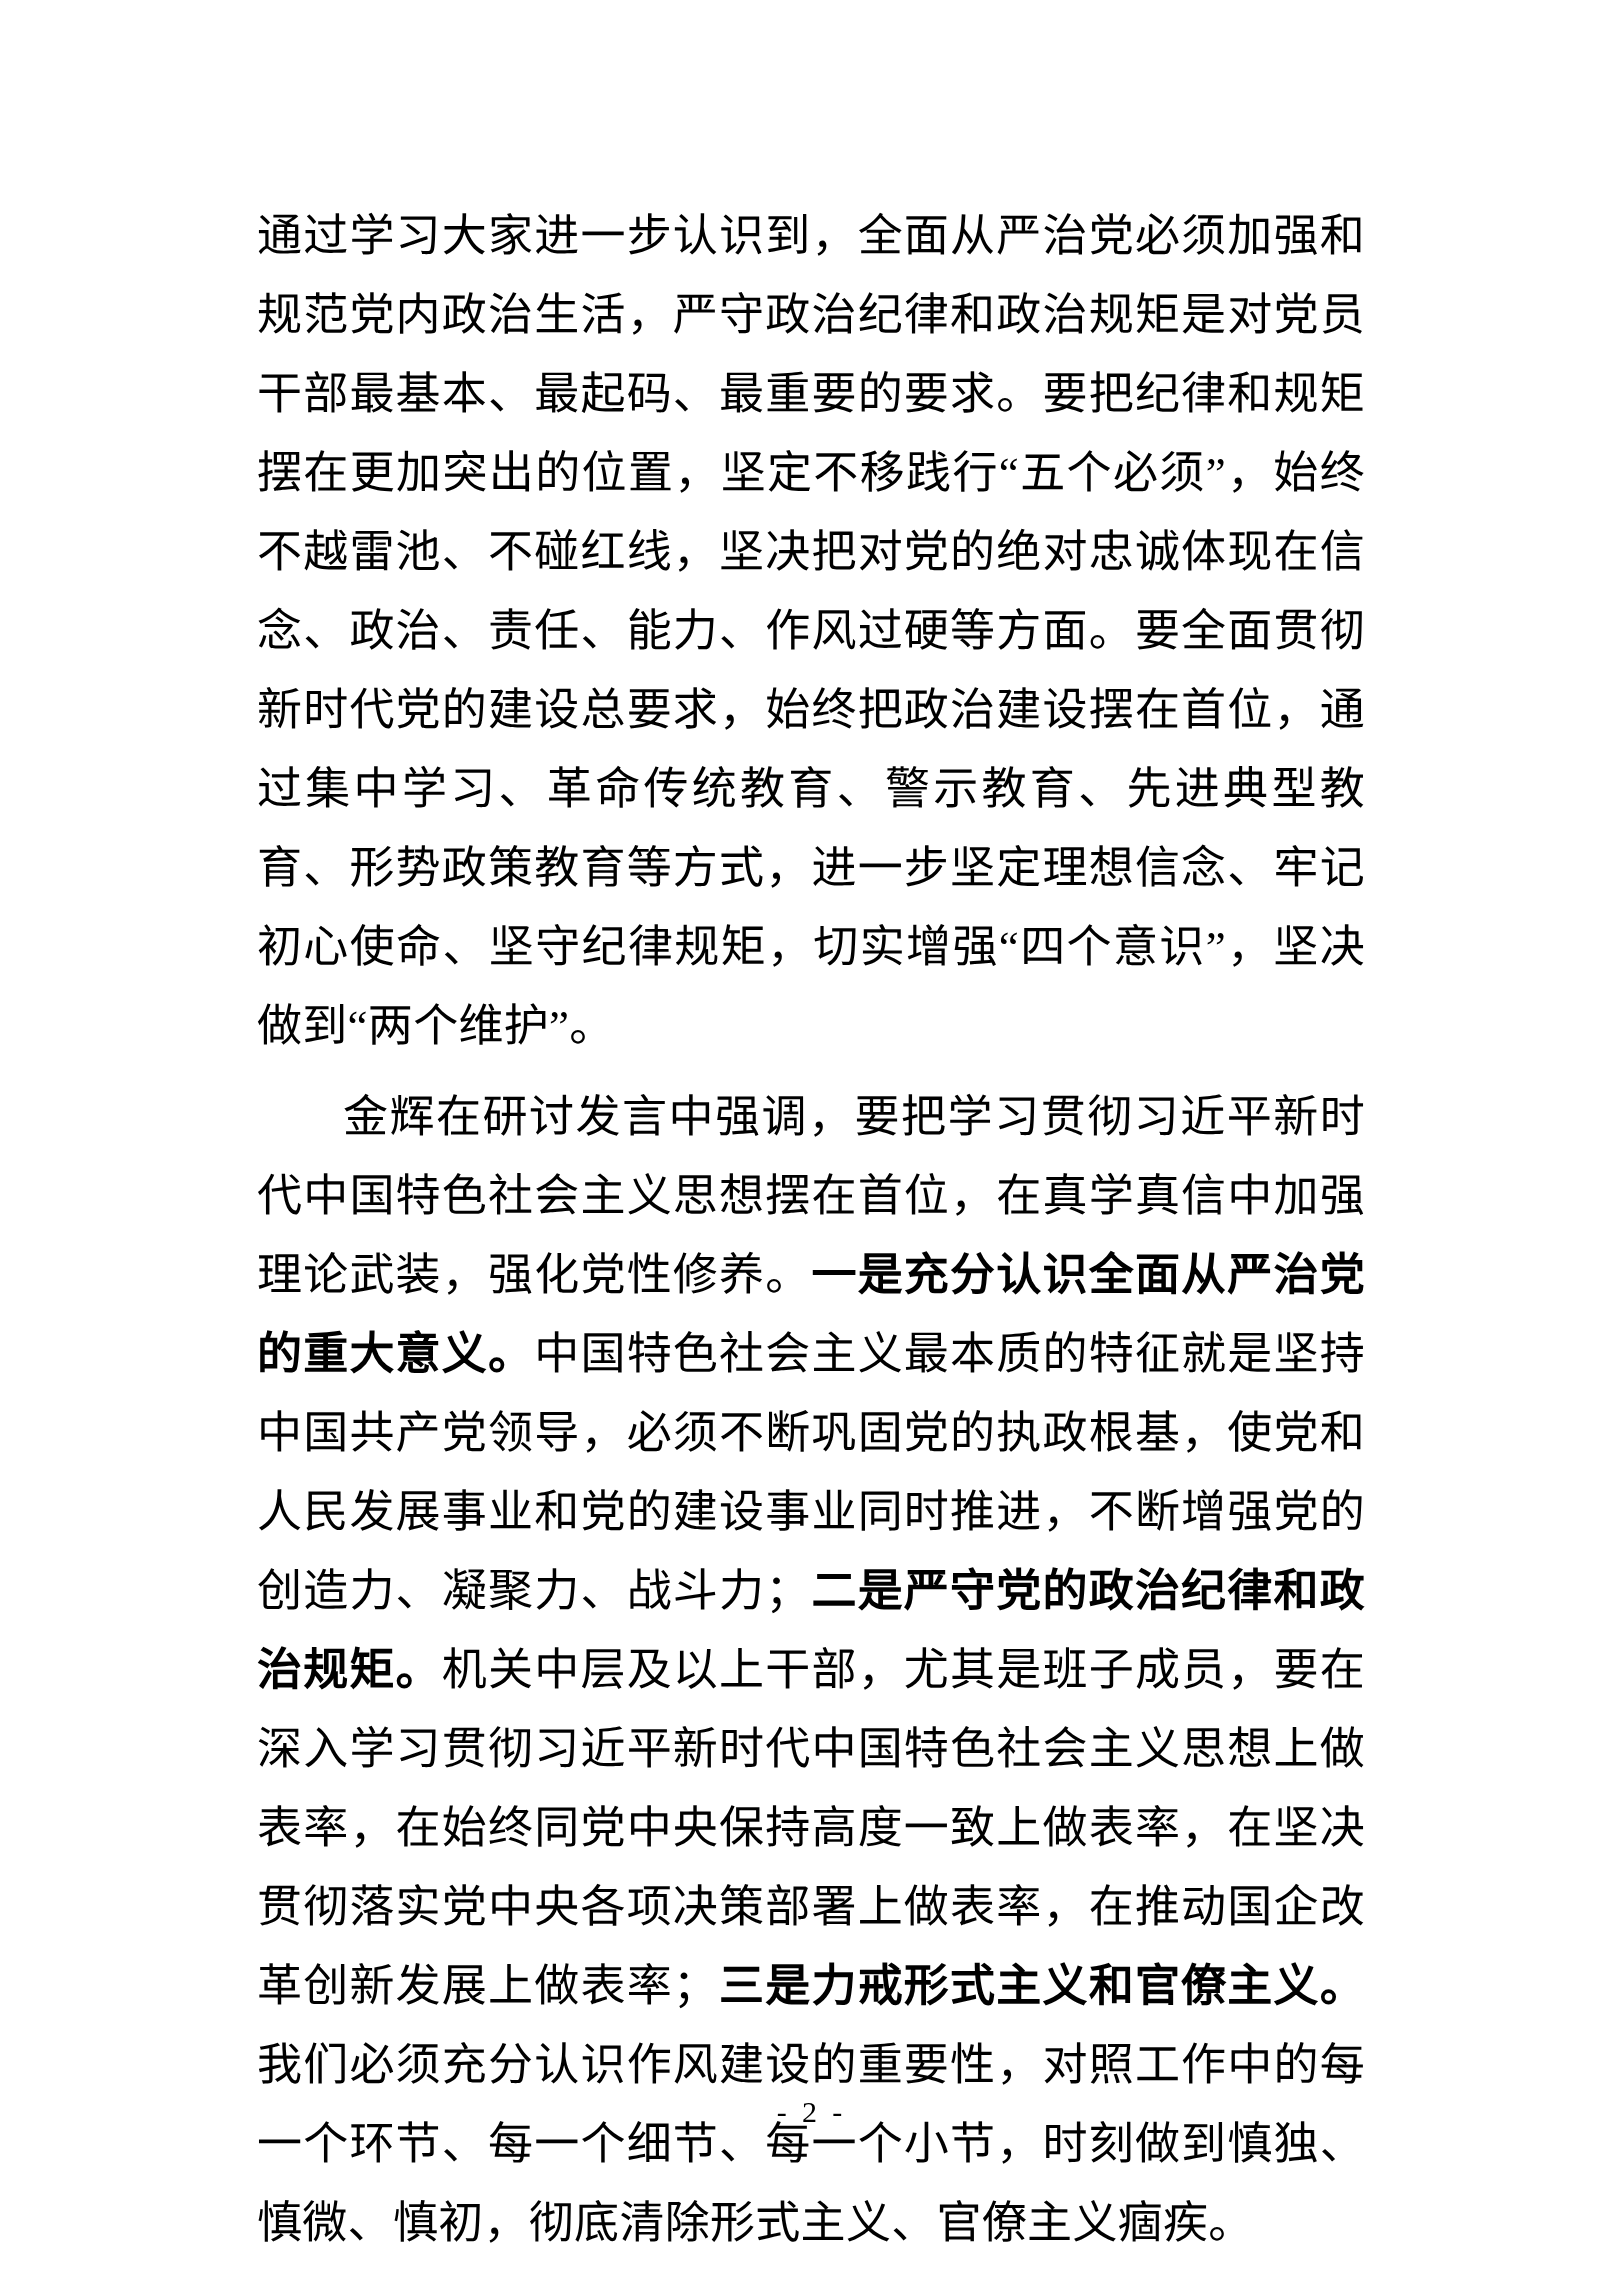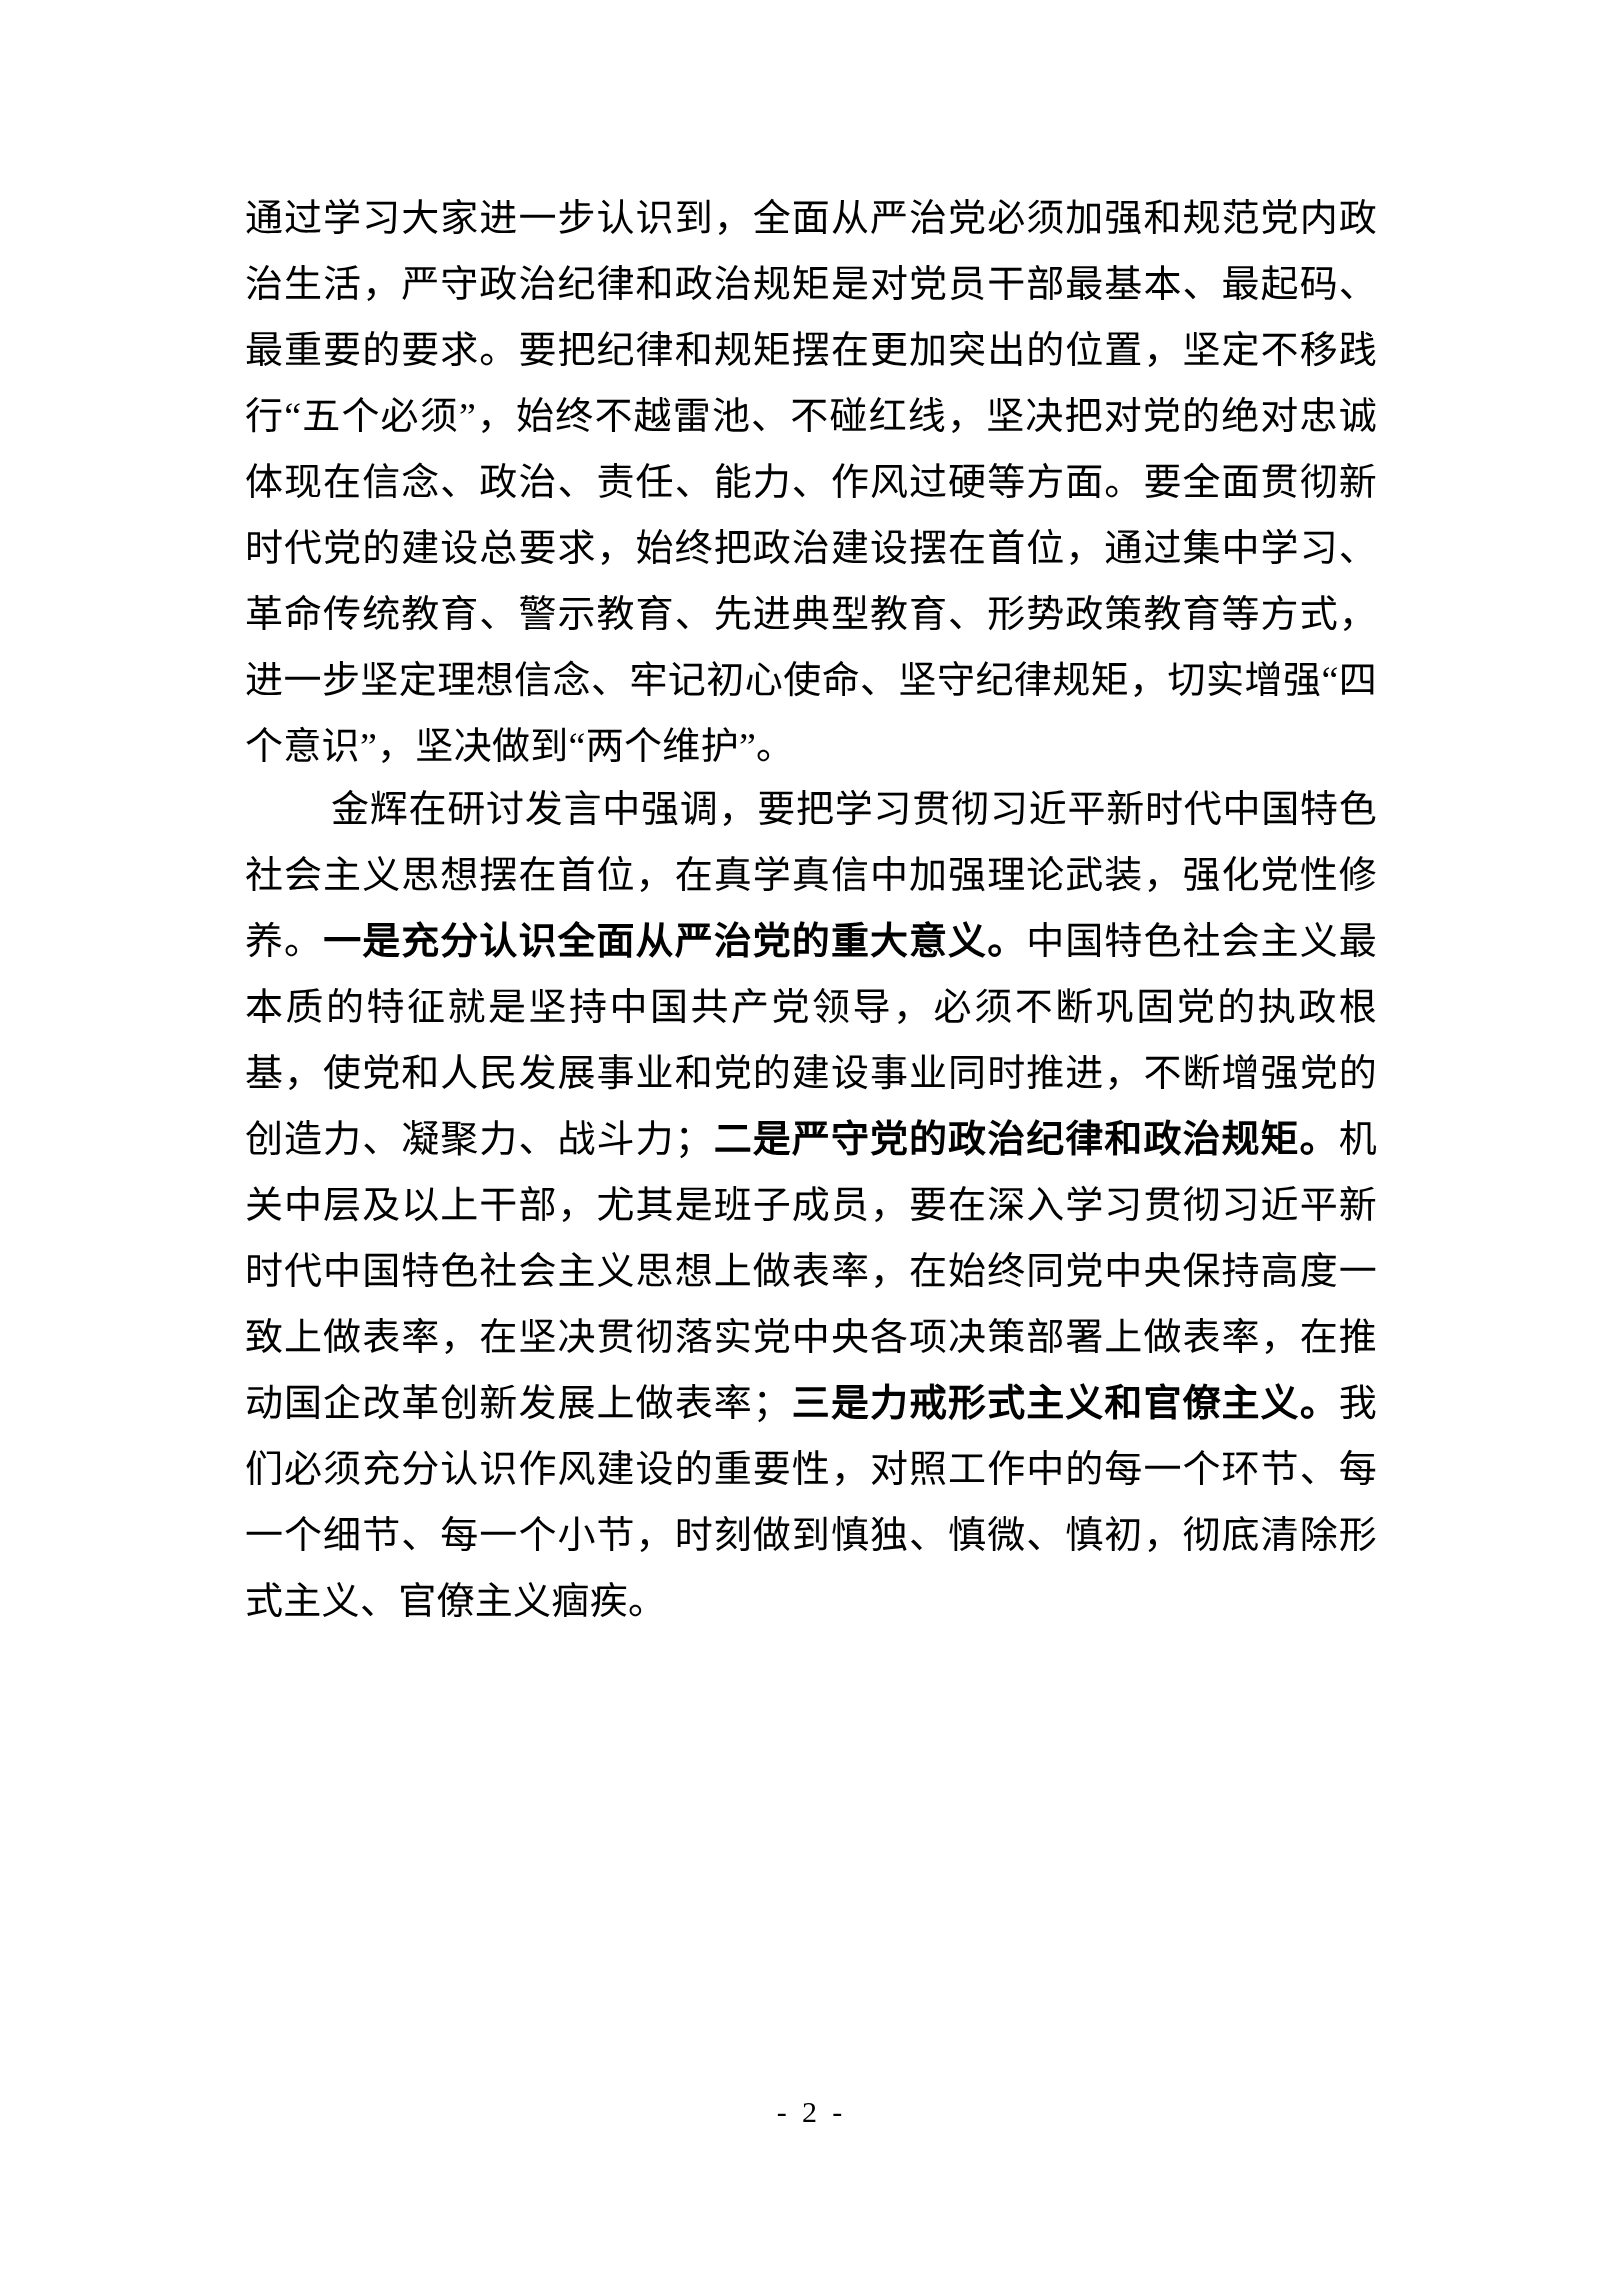--- a/index.html
+++ b/index.html
@@ -15,32 +15,31 @@
     color: #000000;
     font-family: "Liberation Serif", "DejaVu Serif", serif;
   }
   .doc-body {
     position: absolute;
     left: 245px;
     top: 185px;
     width: 1132px;
   }
   p.para {
-    margin: 0;
-    font-size: 38px;
-    line-height: 66px;
+    margin: 12px;
+    font-size: 45px;
+    line-height: 79px;
     text-align: justify;
     text-justify: inter-ideograph;
     font-weight: normal;
     letter-spacing: 0.3px;
     word-break: normal;
   }
   p.para.indent {
     text-indent: 86px;
-    font-family: Liberation Mono, monospace;
   }
   .run-bold {
     font-weight: bold;
   }
   .page-footer {
     position: absolute;
     left: 0;
     top: 2093px;
     width: 1623px;
     text-align: center;

